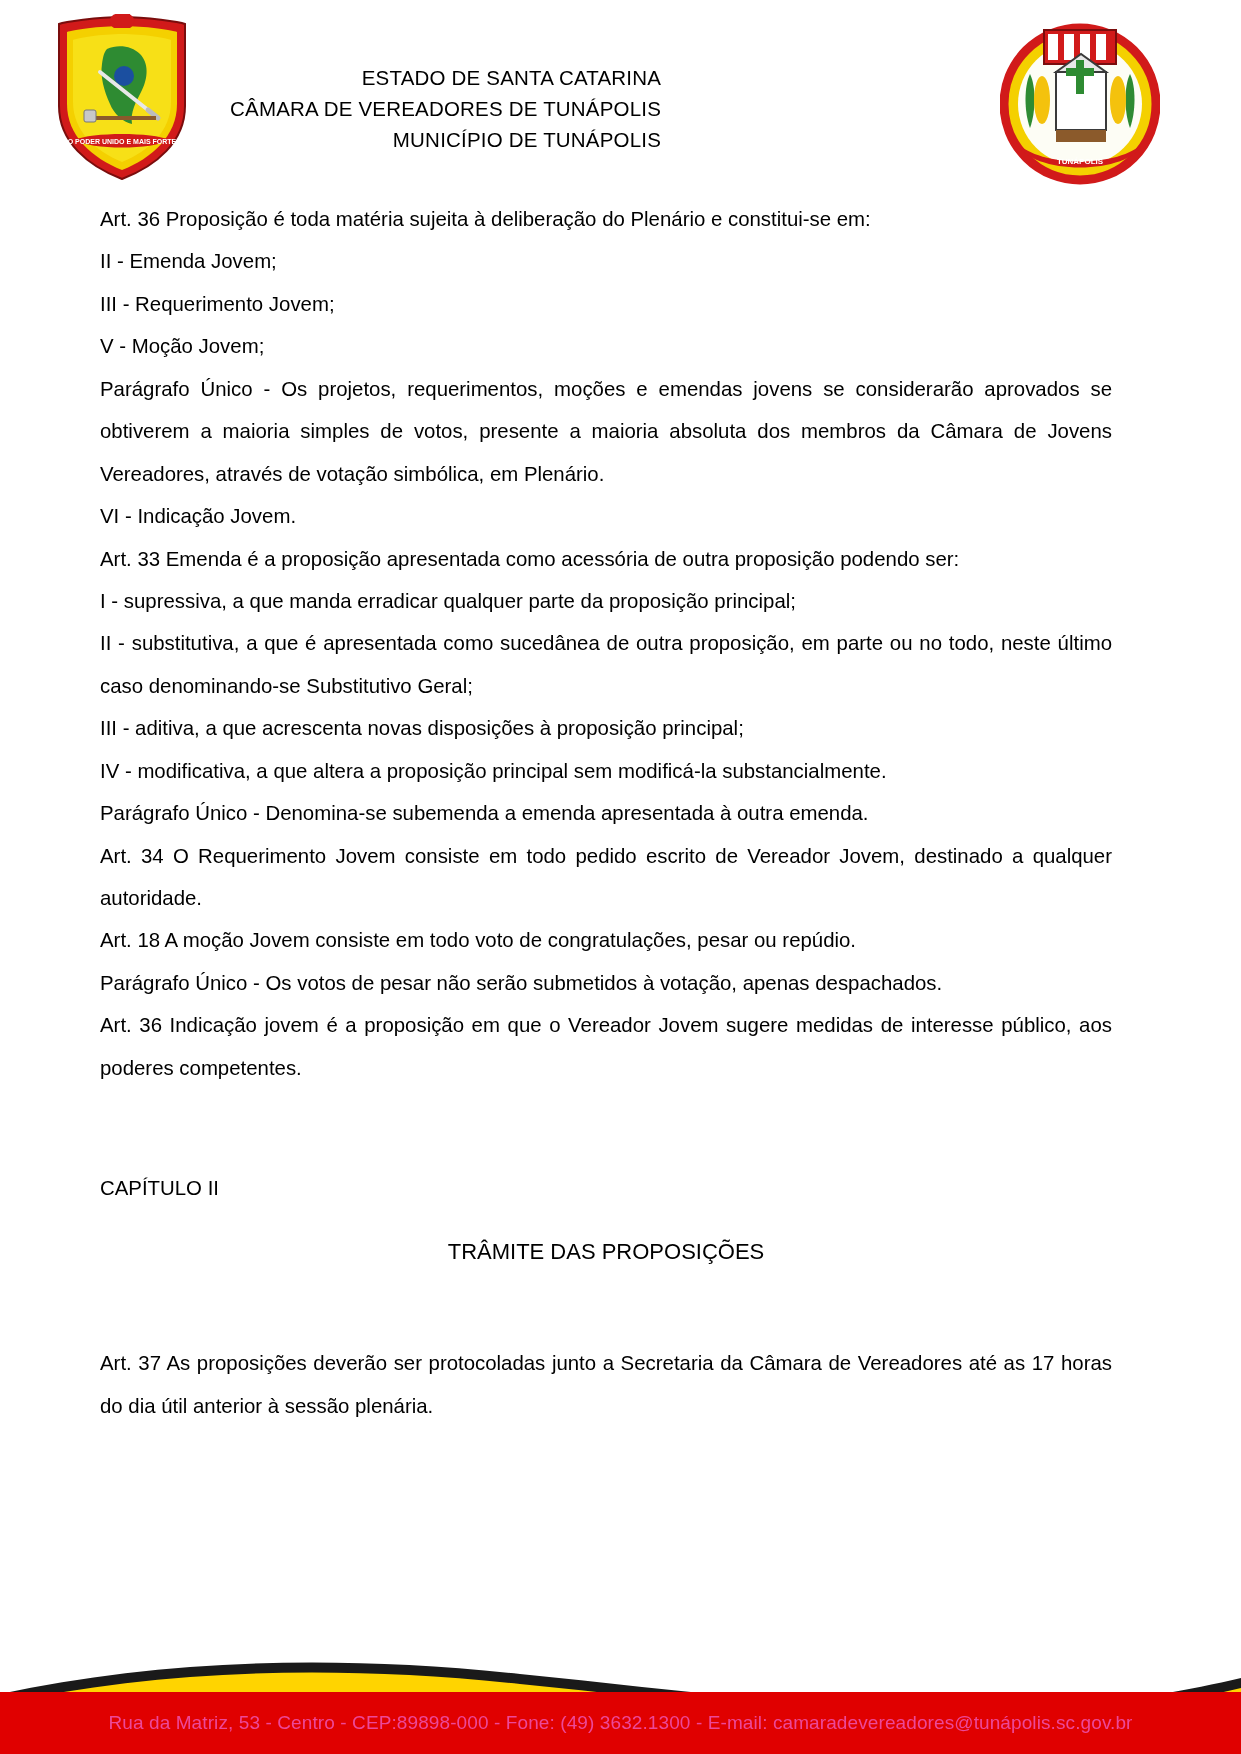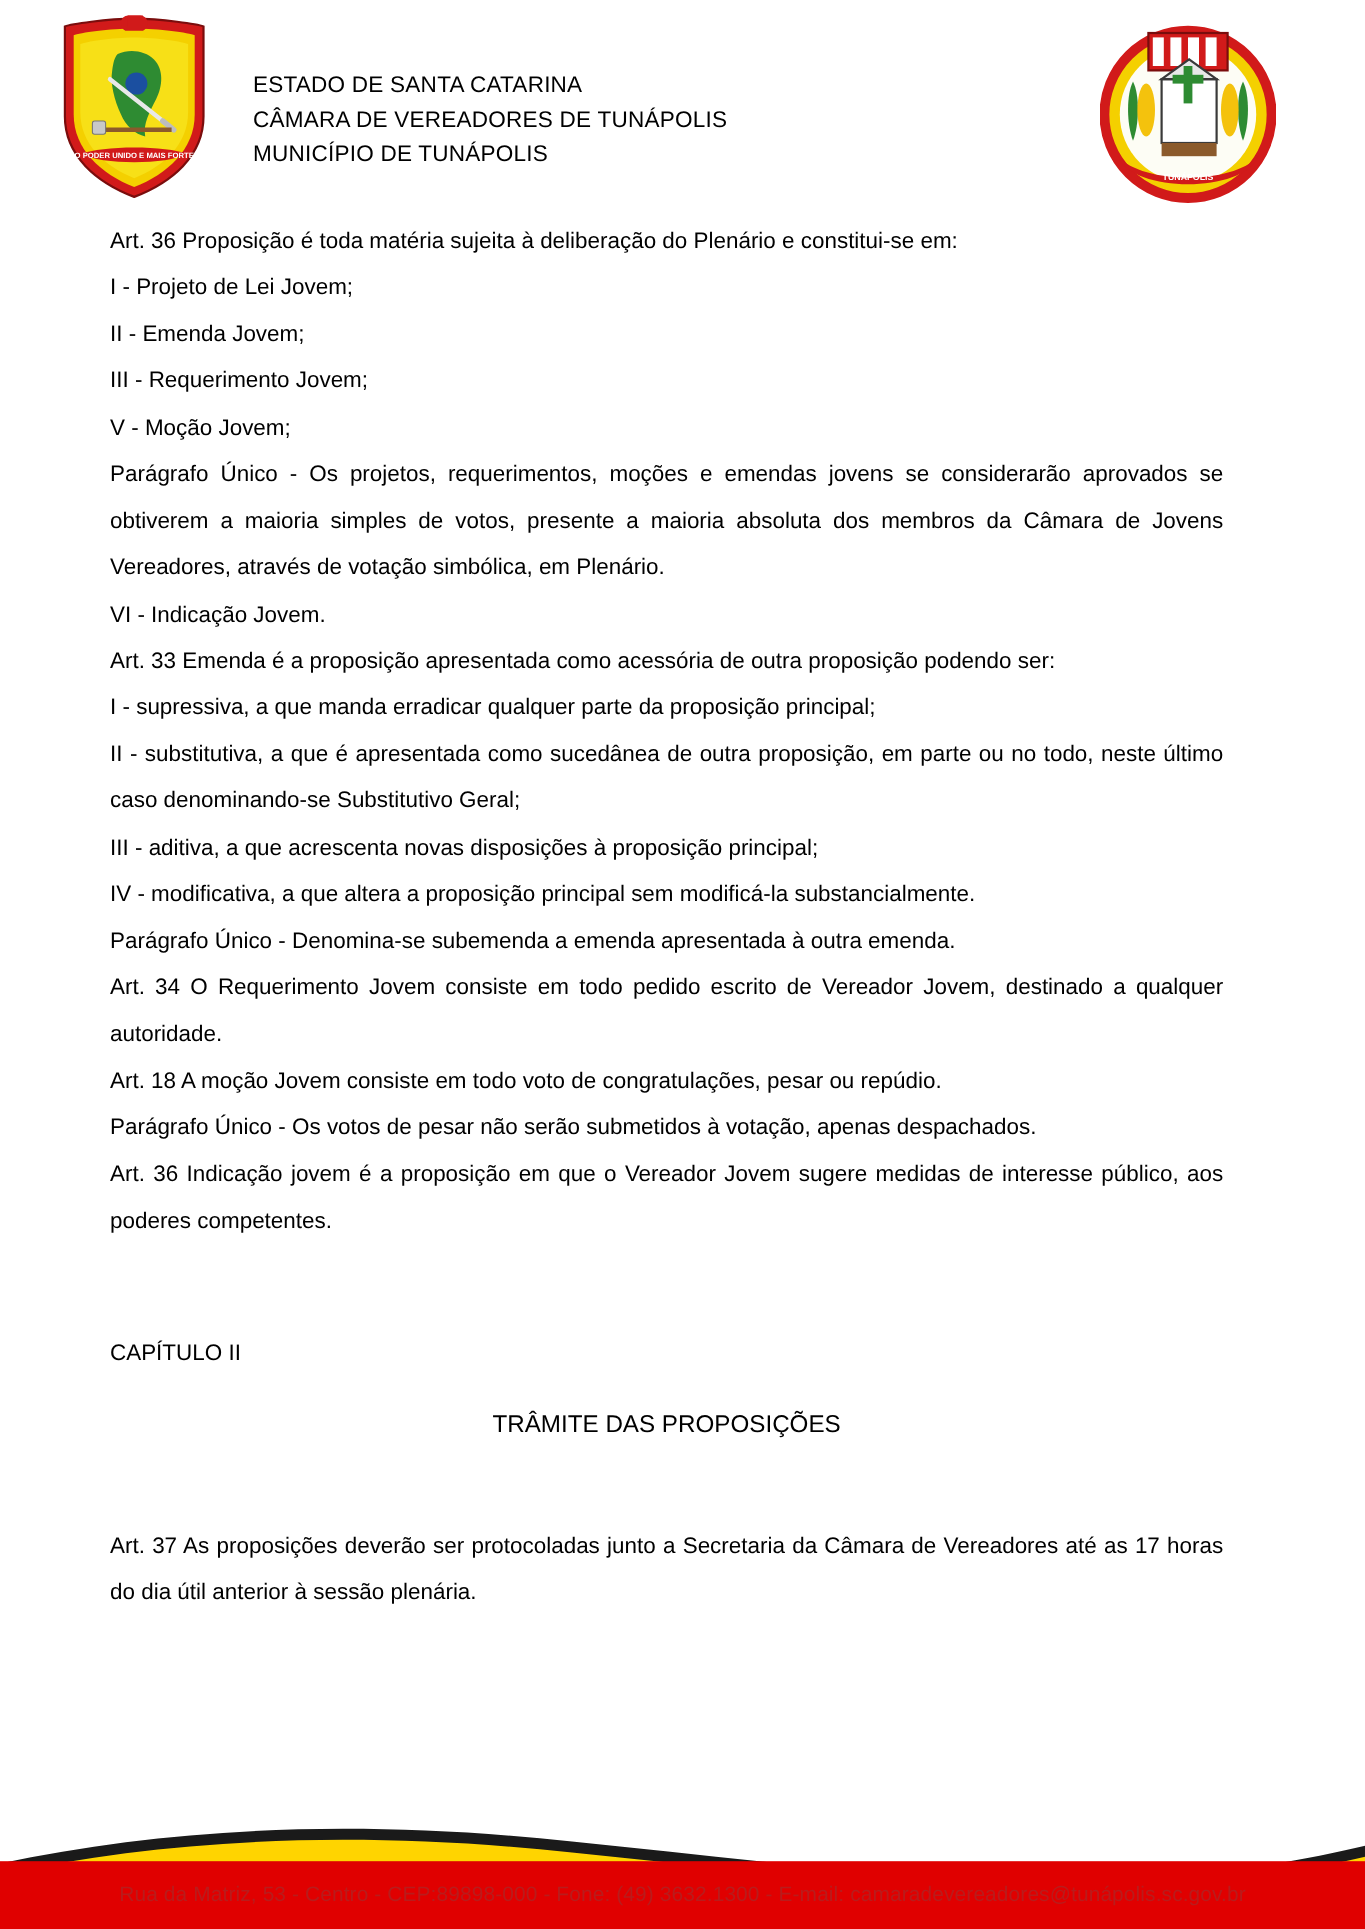--- a/index.html
+++ b/index.html
@@ -17,20 +17,21 @@
     overflow: hidden;
   }
 
   
   .header {
     position: absolute;
     top: 0;
     left: 0;
     width: 1241px;
     height: 200px;
+    text-align: right;
   }
   .crest-left {
     position: absolute;
     left: 52px;
     top: 14px;
     width: 140px;
     height: 168px;
   }
   .crest-right {
     position: absolute;
@@ -98,21 +99,21 @@
   }
   .footer-text {
     position: absolute;
     left: 0;
     bottom: 0;
     width: 1241px;
     height: 62px;
     display: flex;
     align-items: center;
     justify-content: center;
-    color: #b91c1c;
+    color: #ec4899;
     font-size: 19px;
     letter-spacing: 0.1px;
   }
 </style>
 </head>
 <body>
 
 <div class="header">
 
   <div class="crest-left">
@@ -167,21 +168,20 @@
       <rect x="56" y="114" width="50" height="12" fill="#8b5a2b"></rect>
       <path d="M16 126 C40 152 120 152 144 126 C130 160 30 160 16 126 Z" fill="#d11a1a"></path>
       <text x="80" y="148" text-anchor="middle" font-family="'Liberation Sans', sans-serif" font-size="8" fill="#ffffff" font-weight="bold">TUNÁPOLIS</text>
     </svg>
   </div>
 </div>
 
 <div class="doc">
 
   <p class="p">Art. 36 Proposição é toda matéria sujeita à deliberação do Plenário e constitui-se em:</p>
-  <p class="p">I - Projeto de Lei Jovem;</p>
   <p class="p">II - Emenda Jovem;</p>
   <p class="p">III - Requerimento Jovem;</p>
   <p class="p">V - Moção Jovem;</p>
   <p class="p just">Parágrafo Único - Os projetos, requerimentos, moções e emendas jovens se considerarão aprovados se obtiverem a maioria simples de votos, presente a maioria absoluta dos membros da Câmara de Jovens Vereadores, através de votação simbólica, em Plenário.</p>
   <p class="p">VI - Indicação Jovem.</p>
   <p class="p">Art. 33 Emenda é a proposição apresentada como acessória de outra proposição podendo ser:</p>
   <p class="p">I - supressiva, a que manda erradicar qualquer parte da proposição principal;</p>
   <p class="p just">II - substitutiva, a que é apresentada como sucedânea de outra proposição, em parte ou no todo, neste último caso denominando-se Substitutivo Geral;</p>
   <p class="p">III - aditiva, a que acrescenta novas disposições à proposição principal;</p>
   <p class="p">IV - modificativa, a que altera a proposição principal sem modificá-la substancialmente.</p>

